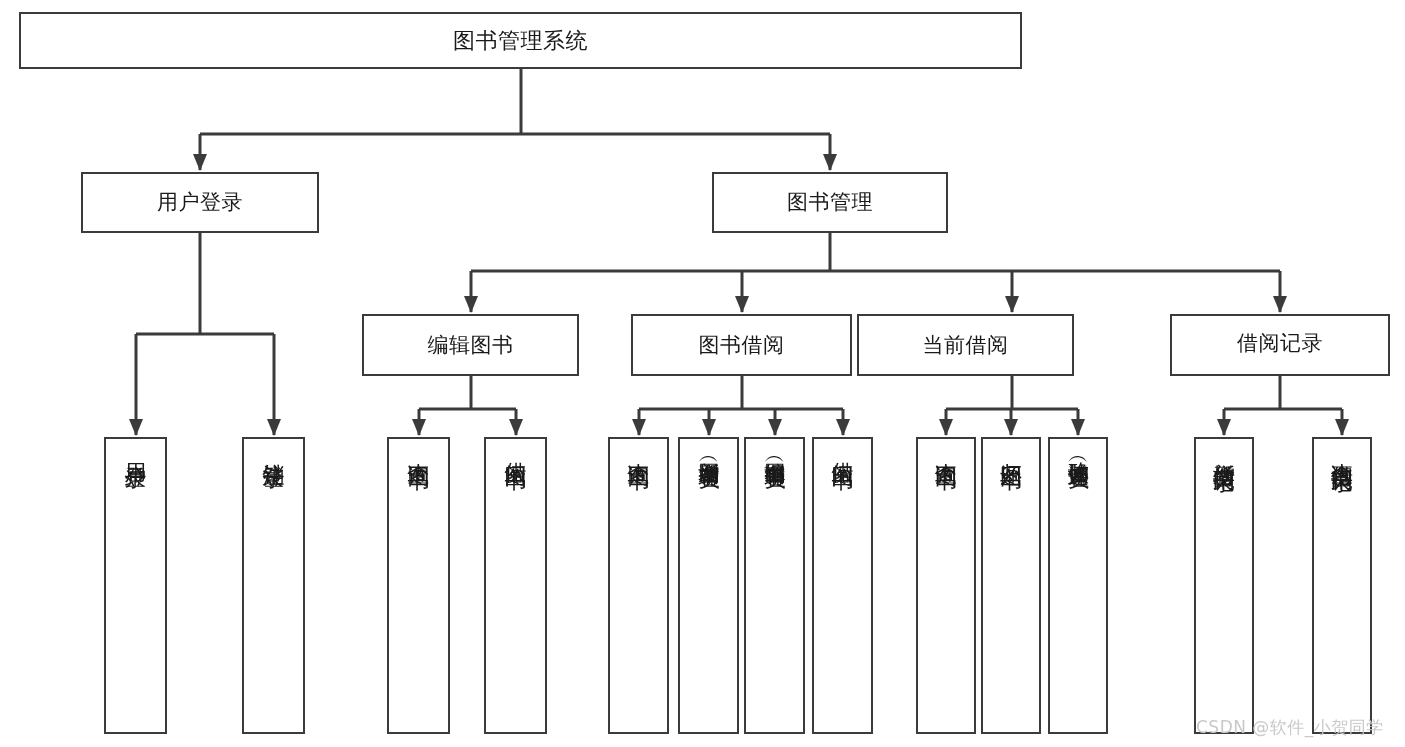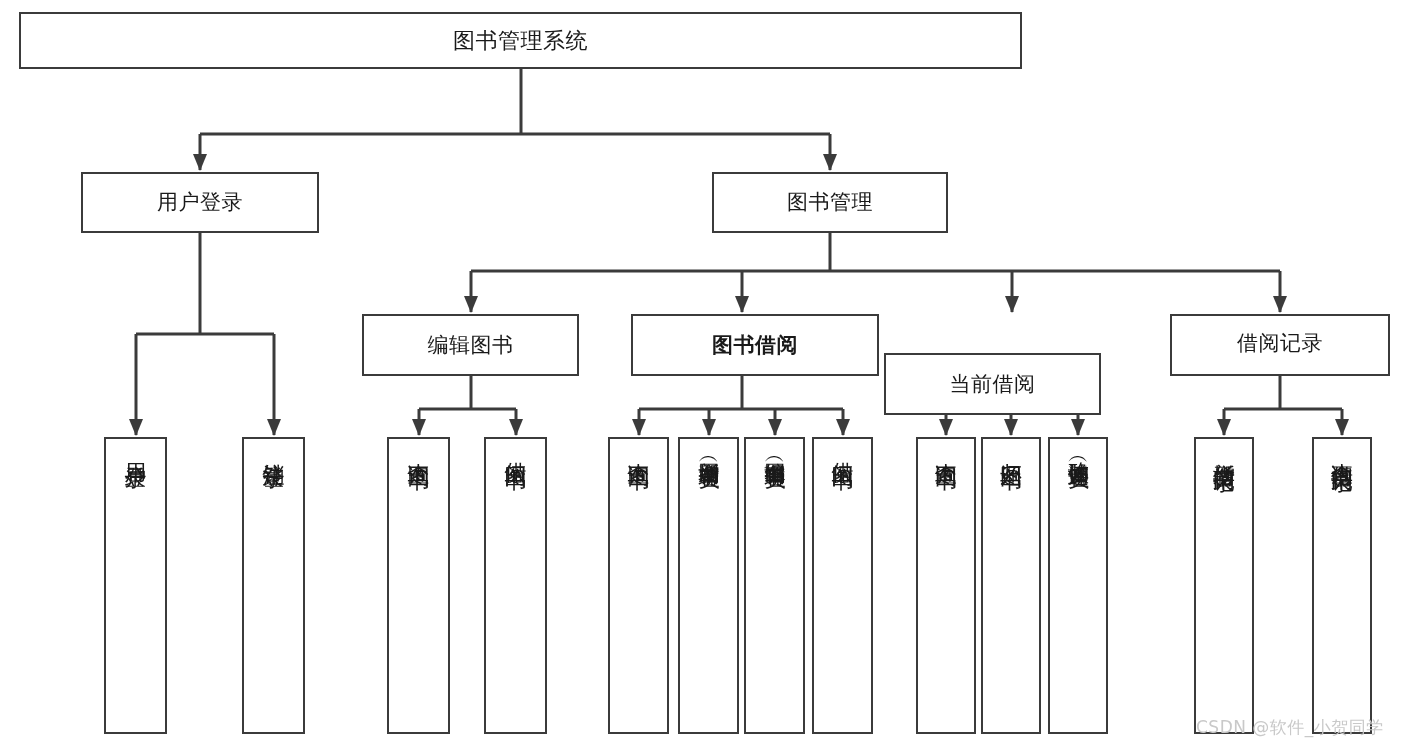--- a/index.html
+++ b/index.html
@@ -142,24 +142,24 @@
       </div>
       <div class="node horizontal" style="left: 81px; top: 172px; width: 238px; height: 61px; border-color: rgb(59, 59, 59);">
         <span class="node-label" style="color: rgb(26, 26, 26);">用户登录</span>
       </div>
       <div class="node horizontal" style="left: 712px; top: 172px; width: 236px; height: 61px; border-color: rgb(59, 59, 59);">
         <span class="node-label" style="color: rgb(26, 26, 26);">图书管理</span>
       </div>
       <div class="node horizontal" style="left: 362px; top: 314px; width: 217px; height: 62px; border-color: rgb(59, 59, 59);">
         <span class="node-label" style="color: rgb(26, 26, 26);">编辑图书</span>
       </div>
-      <div class="node horizontal" style="left: 631px; top: 314px; width: 248px; height: 62px; border-color: rgb(59, 59, 59); font-weight: bold;">
+      <div class="node horizontal" style="left: 631px; top: 314px; width: 221px; height: 62px; border-color: rgb(59, 59, 59);">
         <span class="node-label" style="color: rgb(26, 26, 26);">图书借阅</span>
       </div>
-      <div class="node horizontal" style="left: 884px; top: 314px; width: 217px; height: 62px; border-color: rgb(59, 59, 59); margin-top: 39px;">
+      <div class="node horizontal" style="left: 857px; top: 314px; width: 217px; height: 62px; border-color: rgb(59, 59, 59);">
         <span class="node-label" style="color: rgb(26, 26, 26);">当前借阅</span>
       </div>
       <div class="node horizontal" style="left: 1170px; top: 314px; width: 220px; height: 62px; border-color: rgb(59, 59, 59); font-family: Liberation Mono, monospace;">
         <span class="node-label" style="color: rgb(26, 26, 26);">借阅记录</span>
       </div>
       <div class="node vertical" style="left: 104px; top: 437px; width: 63px; height: 297px; border-color: rgb(59, 59, 59);">
         <span class="node-label" style="color: rgb(26, 26, 26);">用户登录</span>
       </div>
       <div class="node vertical" style="left: 242px; top: 437px; width: 63px; height: 297px; border-color: rgb(59, 59, 59);">
         <span class="node-label" style="color: rgb(26, 26, 26);">注销登录</span>

